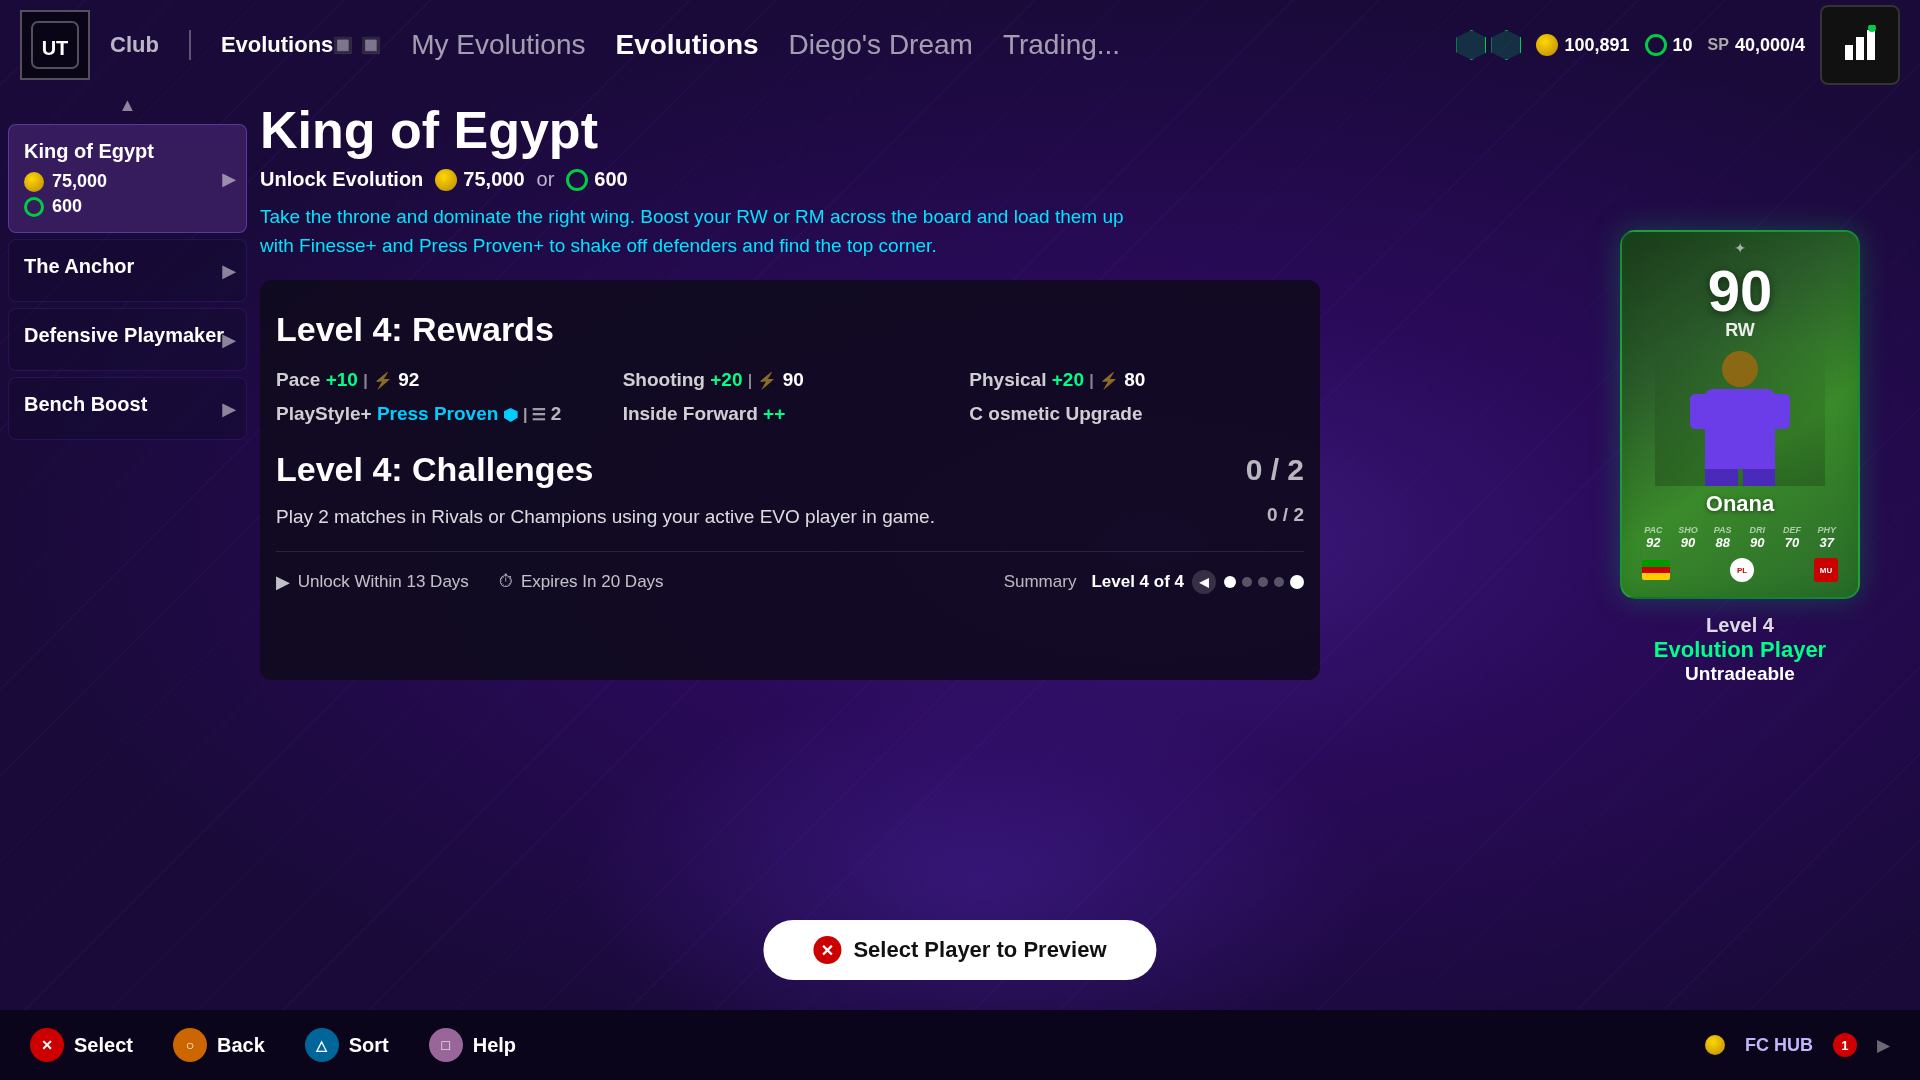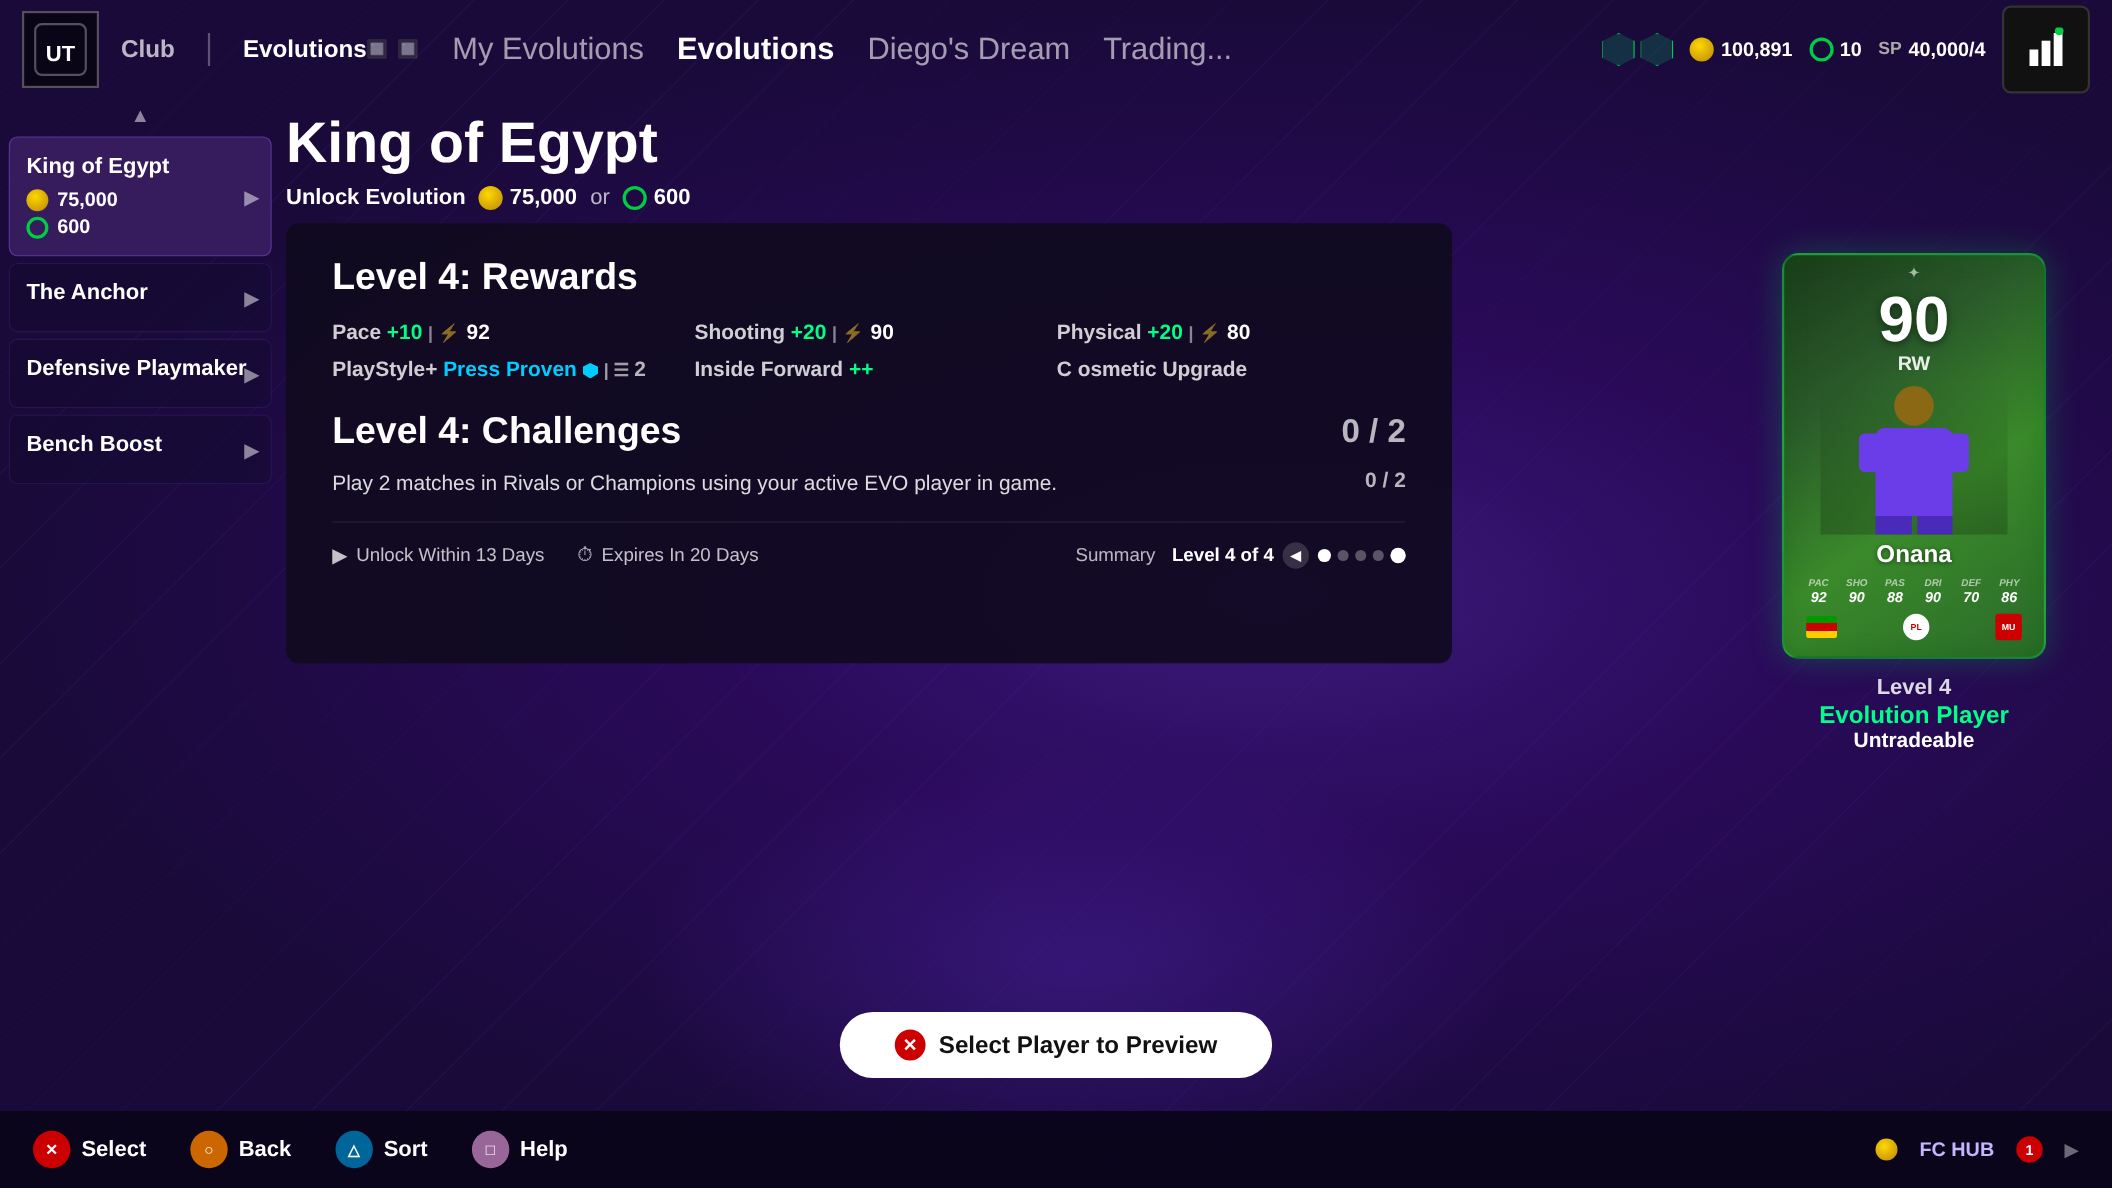--- a/index.html
+++ b/index.html
@@ -284,21 +284,21 @@
       font-size: 19px;
       max-width: 900px;
       line-height: 1.5;
       margin-bottom: 20px;
     }
 
     
     .content-box {
       background: rgba(15,10,30,0.9);
       border-radius: 12px;
-      padding: 30px 42px;
+      padding: 30px 16px;
       max-width: 1060px;
       min-height: 400px;
     }
     .level-rewards-title {
       font-size: 34px;
       font-weight: 800;
       color: white;
       margin-bottom: 20px;
     }
     .rewards-grid {
@@ -836,20 +836,21 @@
       <div class="coin-badge" style="width:22px;height:22px;"></div>
       <span>75,000</span>
     </div>
     <span class="or-text">or</span>
     <div class="unlock-cost">
       <div class="points-badge" style="width:22px;height:22px;"></div>
       <span>600</span>
     </div>
   </div>
 
+  <div class="description">Take the throne and dominate the right wing. Boost your RW or RM across the board and load them up with Finesse+ and Press Proven+ to shake off defenders and find the top corner.</div>
 
   <div class="content-box">
 
     <div class="level-rewards-title">Level 4: Rewards</div>
 
     <div class="rewards-grid">
       <div class="reward-item">
         <span class="reward-label">Pace</span>
         <span class="reward-value"> </span>
         <span style="color:#00ff88;font-weight:700"> +10</span>
@@ -968,21 +969,21 @@
       <div class="stat-cell">
         <div class="stat-label">DRI</div>
         <div class="stat-value">90</div>
       </div>
       <div class="stat-cell">
         <div class="stat-label">DEF</div>
         <div class="stat-value">70</div>
       </div>
       <div class="stat-cell">
         <div class="stat-label">PHY</div>
-        <div class="stat-value">86</div>
+        <div class="stat-value">37</div>
       </div>
     </div>
 
     <div class="card-icons-row">
       <div class="country-flag"></div>
       <div class="league-icon">PL</div>
       <div class="club-icon">MU</div>
     </div>
   </div>
 

